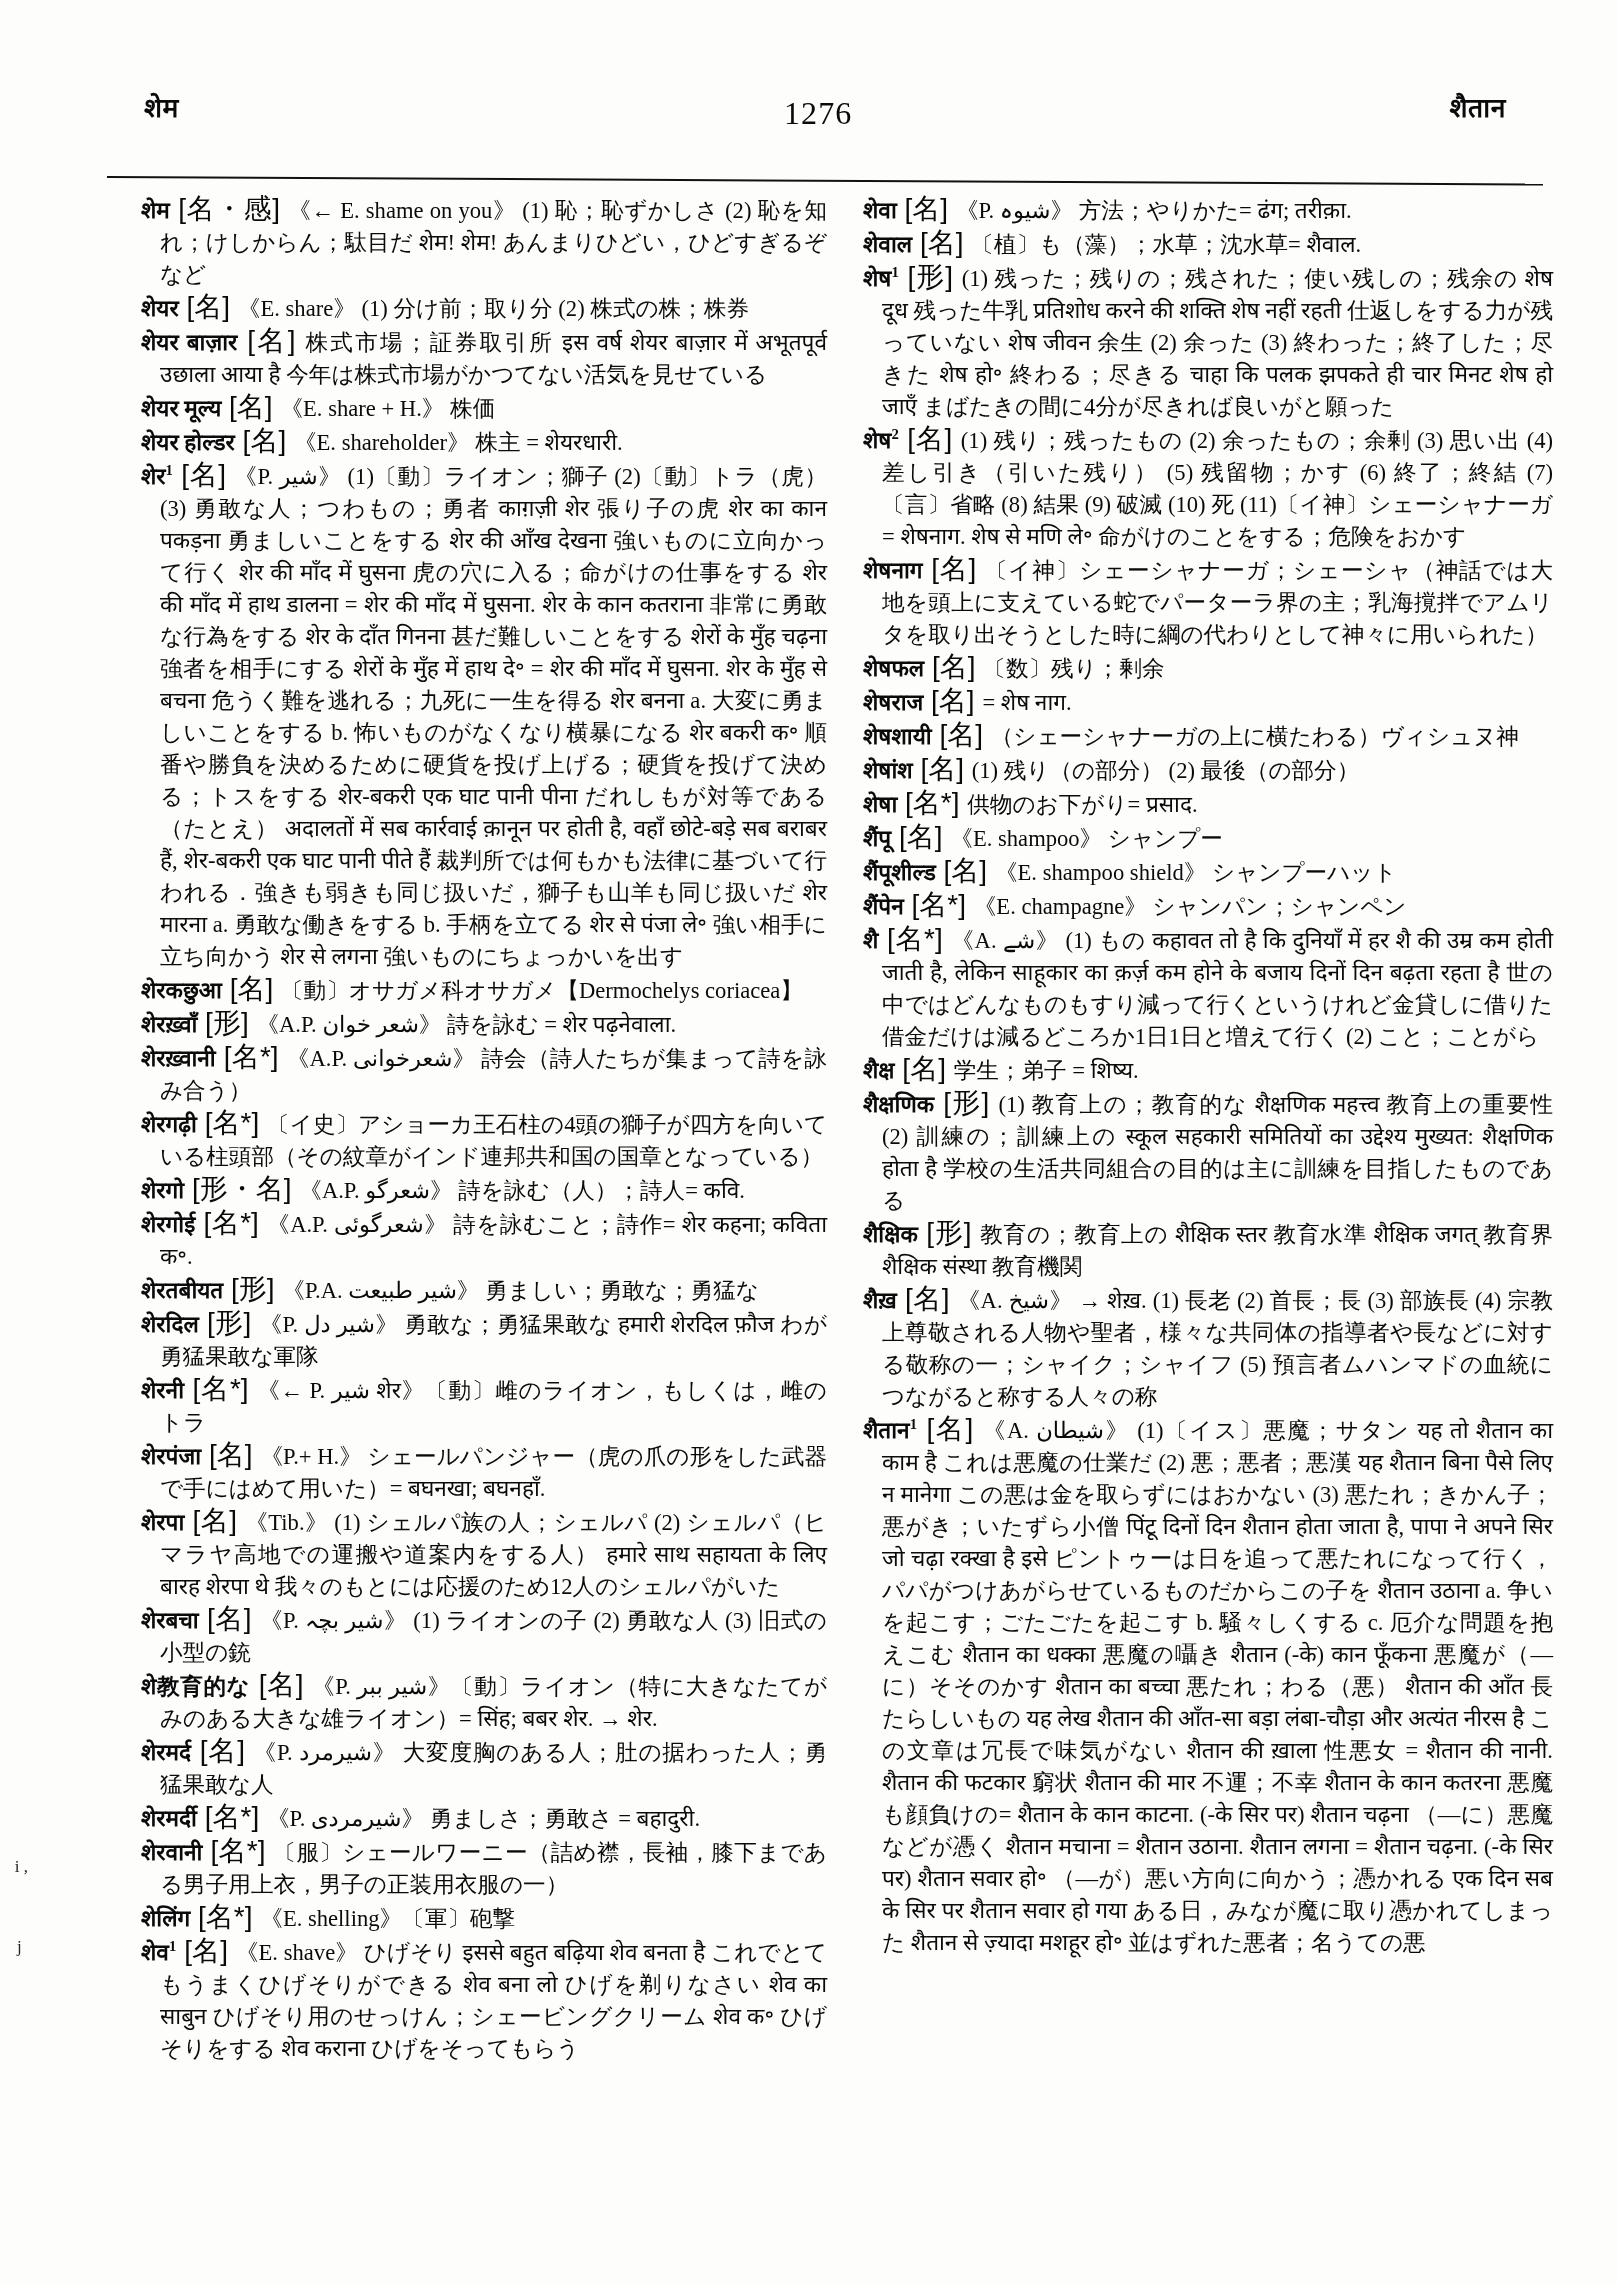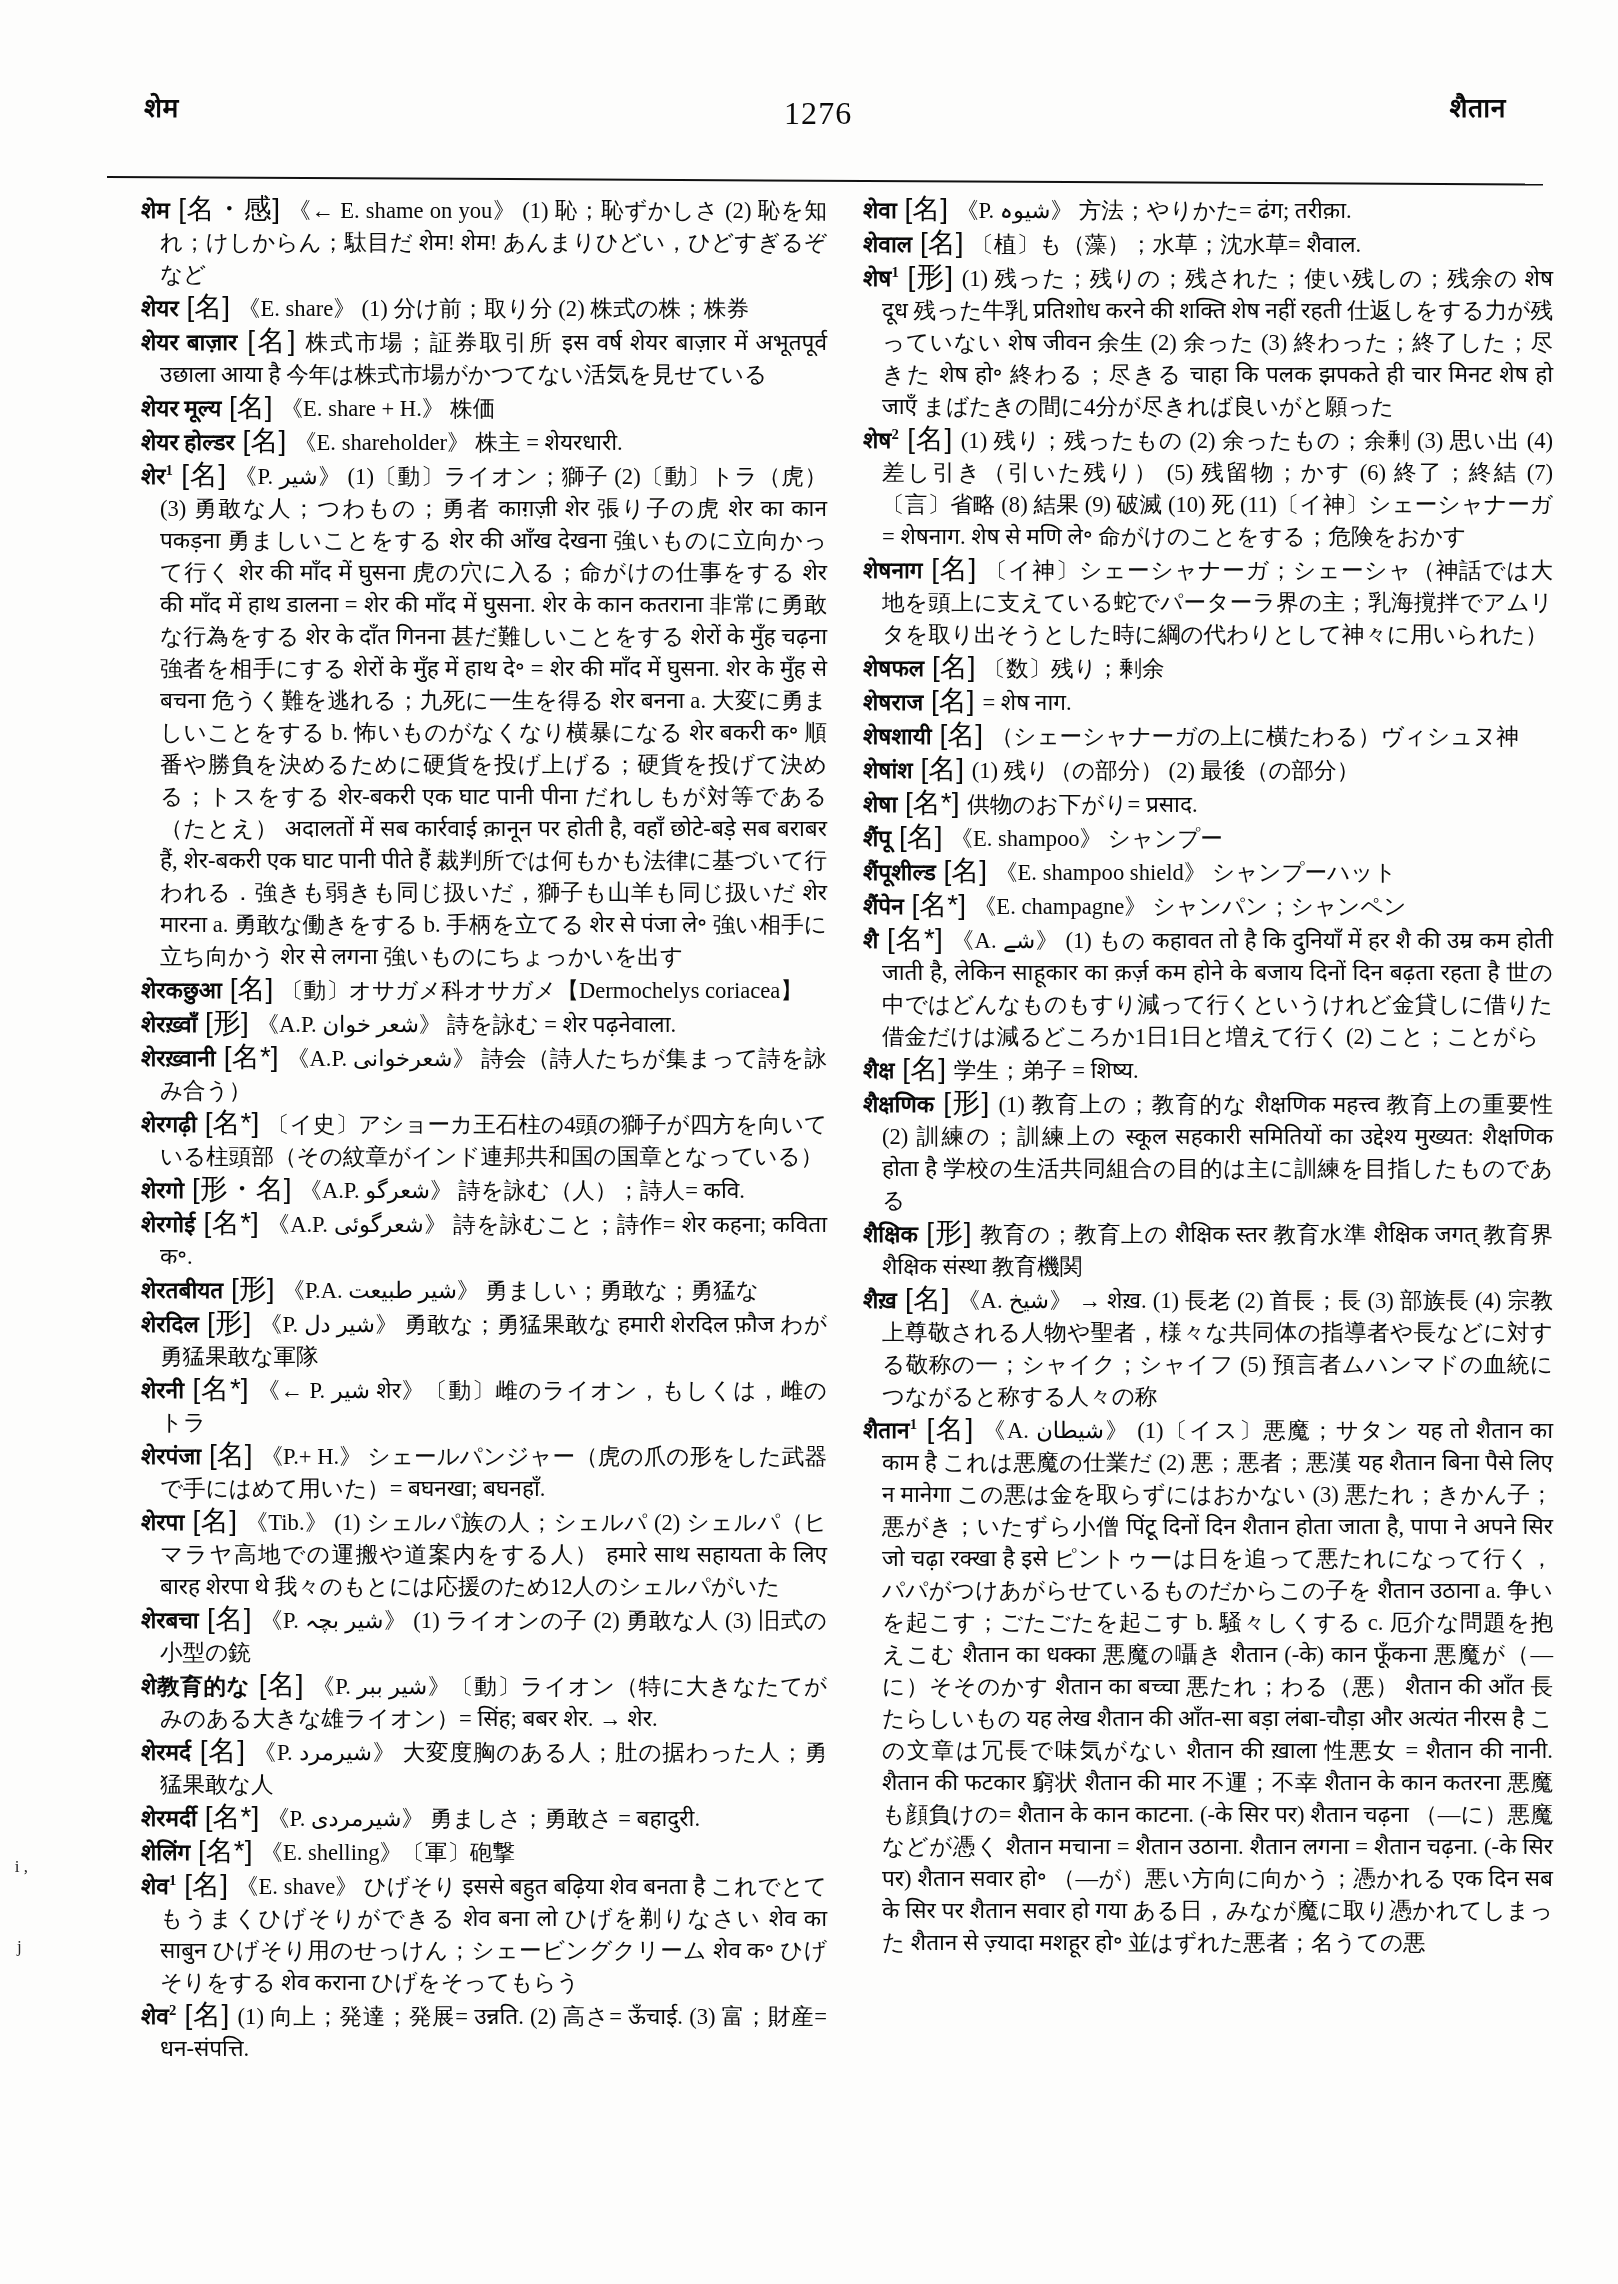--- a/index.html
+++ b/index.html
@@ -106,23 +106,23 @@
       <p class="entry"><span class="hw">शेरगोई</span><span class="pos"> [名*] </span><span class="body">《A.P. شعرگوئی》 詩を詠むこと；詩作= शेर कहना; कविता क॰.</span></p>
       <p class="entry"><span class="hw">शेरतबीयत</span><span class="pos"> [形] </span><span class="body">《P.A. شیر طبیعت》 勇ましい；勇敢な；勇猛な</span></p>
       <p class="entry"><span class="hw">शेरदिल</span><span class="pos"> [形] </span><span class="body">《P. شیر دل》 勇敢な；勇猛果敢な हमारी शेरदिल फ़ौज わが勇猛果敢な軍隊</span></p>
       <p class="entry"><span class="hw">शेरनी</span><span class="pos"> [名*] </span><span class="body">《← P. شیر शेर》〔動〕雌のライオン，もしくは，雌のトラ</span></p>
       <p class="entry"><span class="hw">शेरपंजा</span><span class="pos"> [名] </span><span class="body">《P.+ H.》 シェールパンジャー（虎の爪の形をした武器で手にはめて用いた）= बघनखा; बघनहाँ.</span></p>
       <p class="entry"><span class="hw">शेरपा</span><span class="pos"> [名] </span><span class="body">《Tib.》 (1) シェルパ族の人；シェルパ (2) シェルパ（ヒマラヤ高地での運搬や道案内をする人） हमारे साथ सहायता के लिए बारह शेरपा थे 我々のもとには応援のため12人のシェルパがいた</span></p>
       <p class="entry"><span class="hw">शेरबचा</span><span class="pos"> [名] </span><span class="body">《P. شیر بچہ》 (1) ライオンの子 (2) 勇敢な人 (3) 旧式の小型の銃</span></p>
       <p class="entry"><span class="hw">शे教育的な</span><span class="pos"> [名] </span><span class="body">《P. شیر ببر》〔動〕ライオン（特に大きなたてがみのある大きな雄ライオン）= सिंह; बबर शेर. → शेर.</span></p>
       <p class="entry"><span class="hw">शेरमर्द</span><span class="pos"> [名] </span><span class="body">《P. شیرمرد》 大変度胸のある人；肚の据わった人；勇猛果敢な人</span></p>
       <p class="entry"><span class="hw">शेरमर्दी</span><span class="pos"> [名*] </span><span class="body">《P. شیرمردی》 勇ましさ；勇敢さ = बहादुरी.</span></p>
+      <p class="entry"><span class="hw">शेरवानी</span><span class="pos"> [名*] </span><span class="body">〔服〕シェールワーニー（詰め襟，長袖，膝下まである男子用上衣，男子の正装用衣服の一）</span></p>
       <p class="entry"><span class="hw">शेलिंग</span><span class="pos"> [名*] </span><span class="body">《E. shelling》〔軍〕砲撃</span></p>
       <p class="entry"><span class="hw">शेव</span><sup class="hw-sup">1</sup><span class="pos"> [名] </span><span class="body">《E. shave》 ひげそり इससे बहुत बढ़िया शेव बनता है これでとてもうまくひげそりができる शेव बना लो ひげを剃りなさい शेव का साबुन ひげそり用のせっけん；シェービングクリーム शेव क॰ ひげそりをする शेव कराना ひげをそってもらう</span></p>
-      <p class="entry"><span class="hw">शेव</span><sup class="hw-sup">2</sup><span class="pos"> [名] </span><span class="body">(1) 向上；発達；発展= उन्नति. (2) 高さ= ऊँचाई. (3) 富；財産= धन-संपत्ति.</span></p>
     </div>
   <div class="col col-right" id="col-right">
       <p class="entry"><span class="hw">शेवा</span><span class="pos"> [名] </span><span class="body">《P. شیوہ》 方法；やりかた= ढंग; तरीक़ा.</span></p>
       <p class="entry"><span class="hw">शेवाल</span><span class="pos"> [名] </span><span class="body">〔植〕も（藻）；水草；沈水草= शैवाल.</span></p>
       <p class="entry"><span class="hw">शेष</span><sup class="hw-sup">1</sup><span class="pos"> [形] </span><span class="body">(1) 残った；残りの；残された；使い残しの；残余の शेष दूध 残った牛乳 प्रतिशोध करने की शक्ति शेष नहीं रहती 仕返しをする力が残っていない शेष जीवन 余生 (2) 余った (3) 終わった；終了した；尽きた शेष हो॰ 終わる；尽きる चाहा कि पलक झपकते ही चार मिनट शेष हो जाएँ まばたきの間に4分が尽きれば良いがと願った</span></p>
       <p class="entry"><span class="hw">शेष</span><sup class="hw-sup">2</sup><span class="pos"> [名] </span><span class="body">(1) 残り；残ったもの (2) 余ったもの；余剰 (3) 思い出 (4) 差し引き（引いた残り） (5) 残留物；かす (6) 終了；終結 (7)〔言〕省略 (8) 結果 (9) 破滅 (10) 死 (11)〔イ神〕シェーシャナーガ= शेषनाग. शेष से मणि ले॰ 命がけのことをする；危険をおかす</span></p>
       <p class="entry"><span class="hw">शेषनाग</span><span class="pos"> [名] </span><span class="body">〔イ神〕シェーシャナーガ；シェーシャ（神話では大地を頭上に支えている蛇でパーターラ界の主；乳海撹拌でアムリタを取り出そうとした時に綱の代わりとして神々に用いられた）</span></p>
       <p class="entry"><span class="hw">शेषफल</span><span class="pos"> [名] </span><span class="body">〔数〕残り；剰余</span></p>
       <p class="entry"><span class="hw">शेषराज</span><span class="pos"> [名] </span><span class="body">= शेष नाग.</span></p>
       <p class="entry"><span class="hw">शेषशायी</span><span class="pos"> [名] </span><span class="body">（シェーシャナーガの上に横たわる）ヴィシュヌ神</span></p>

